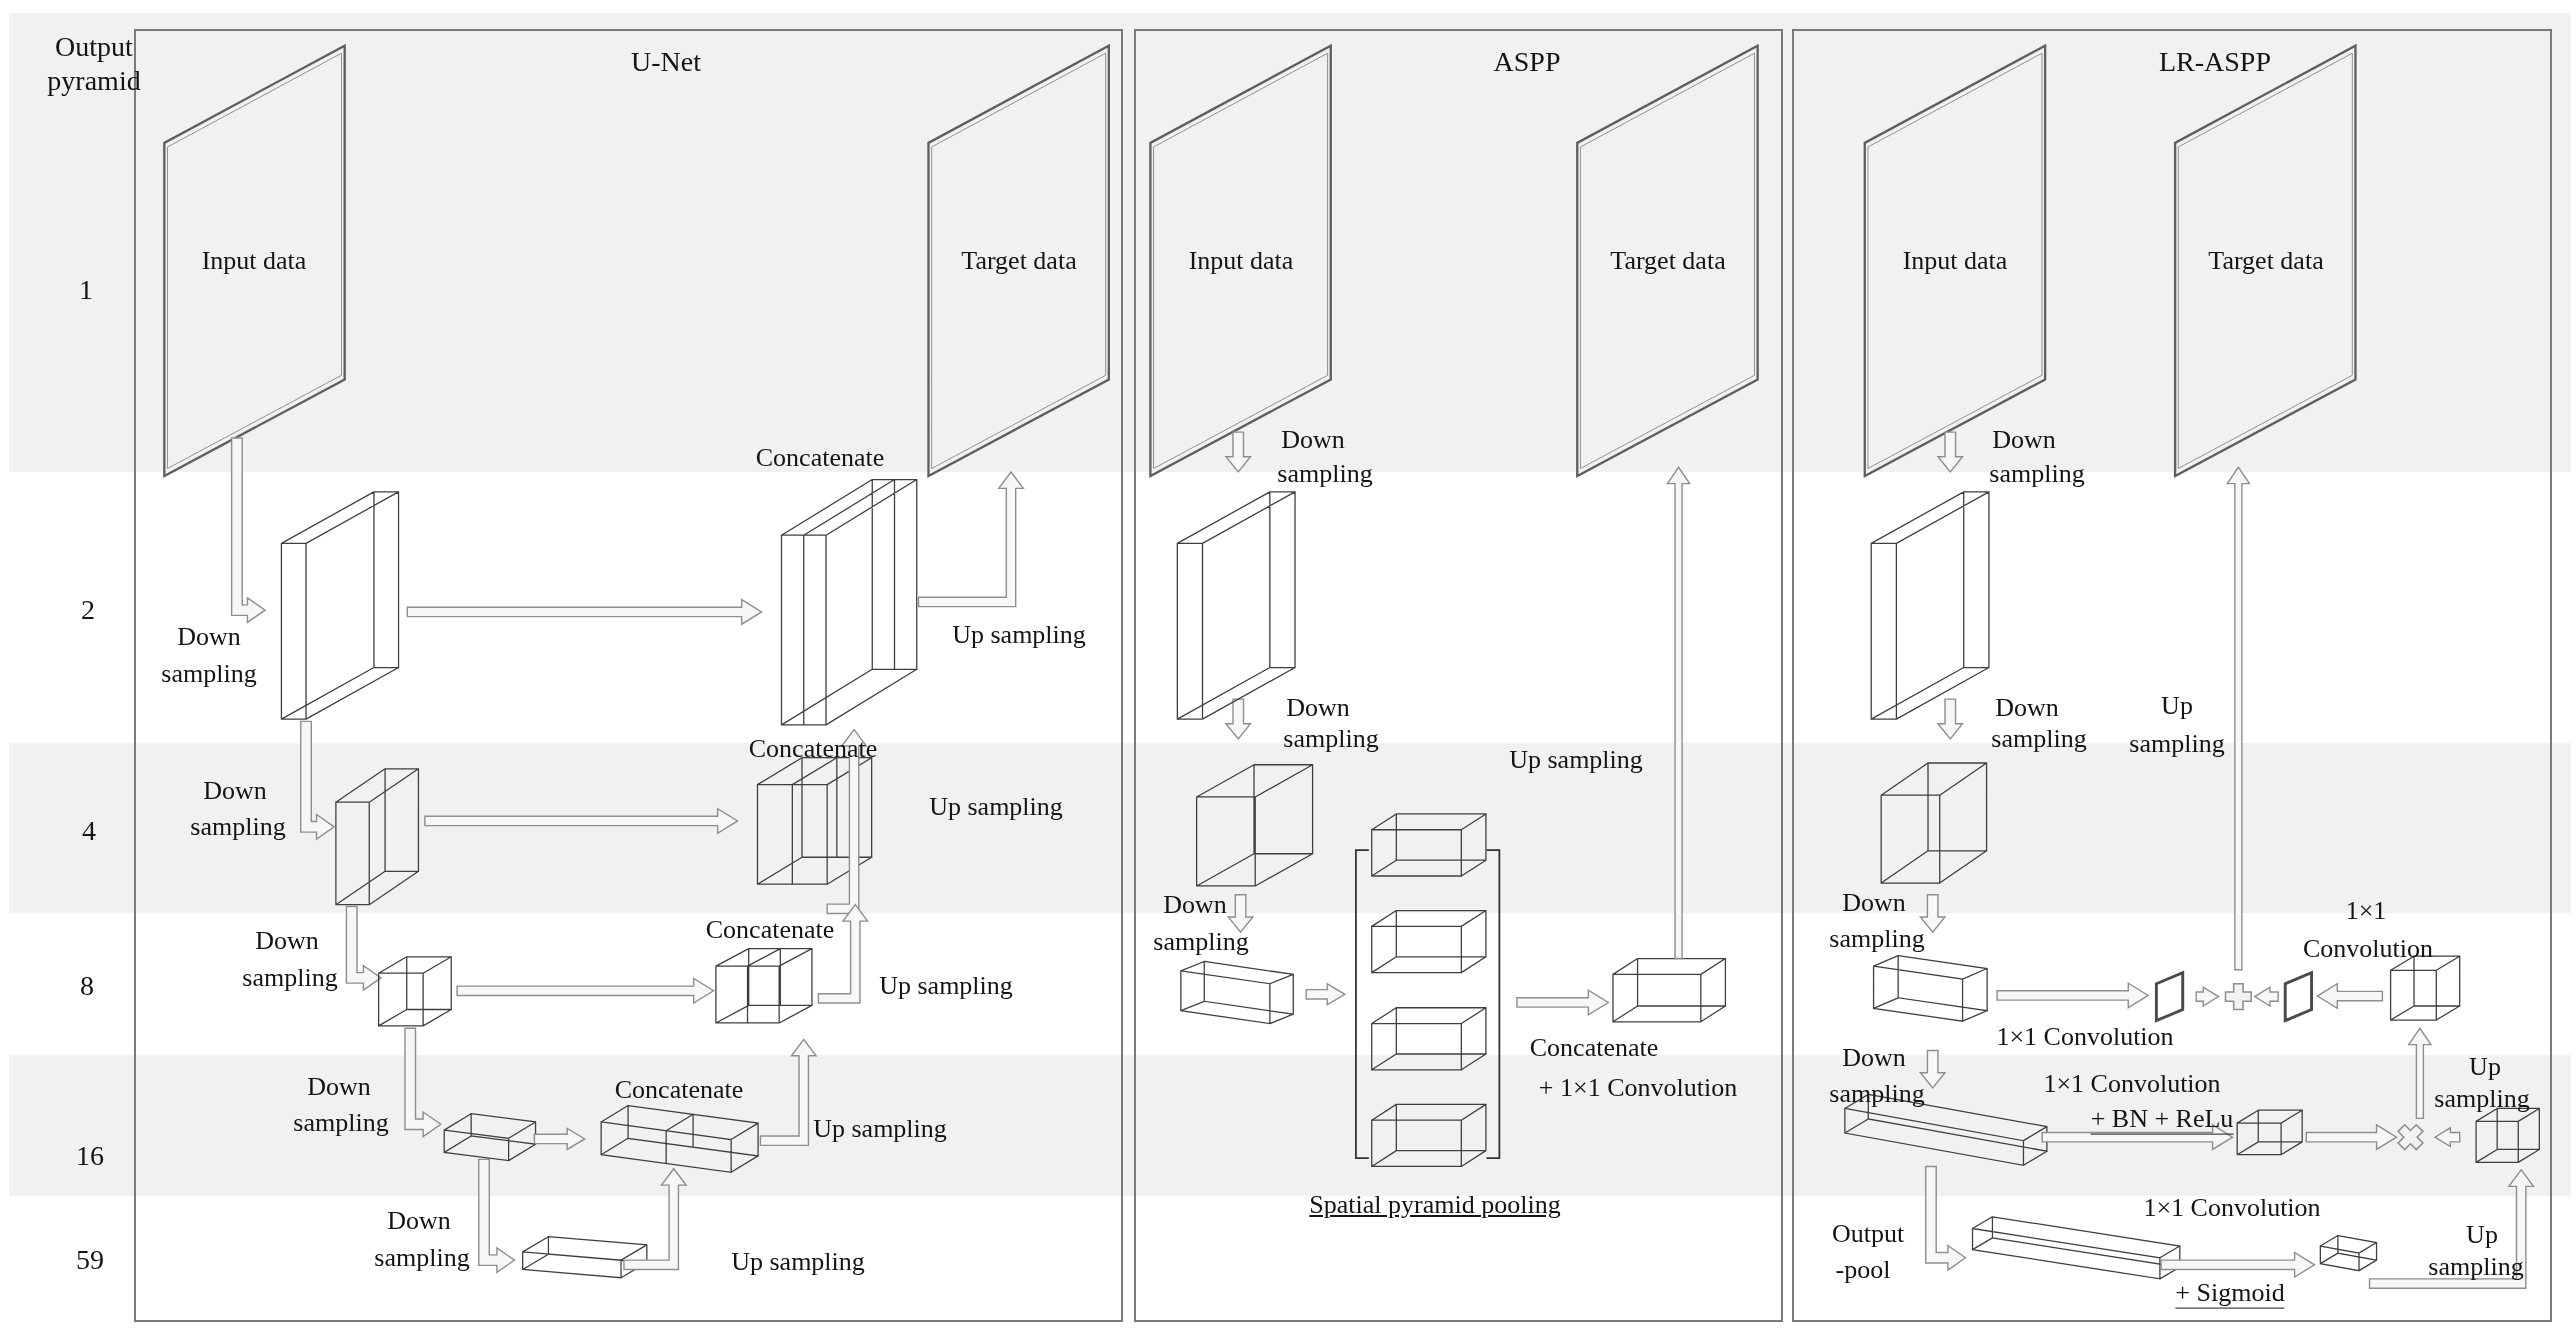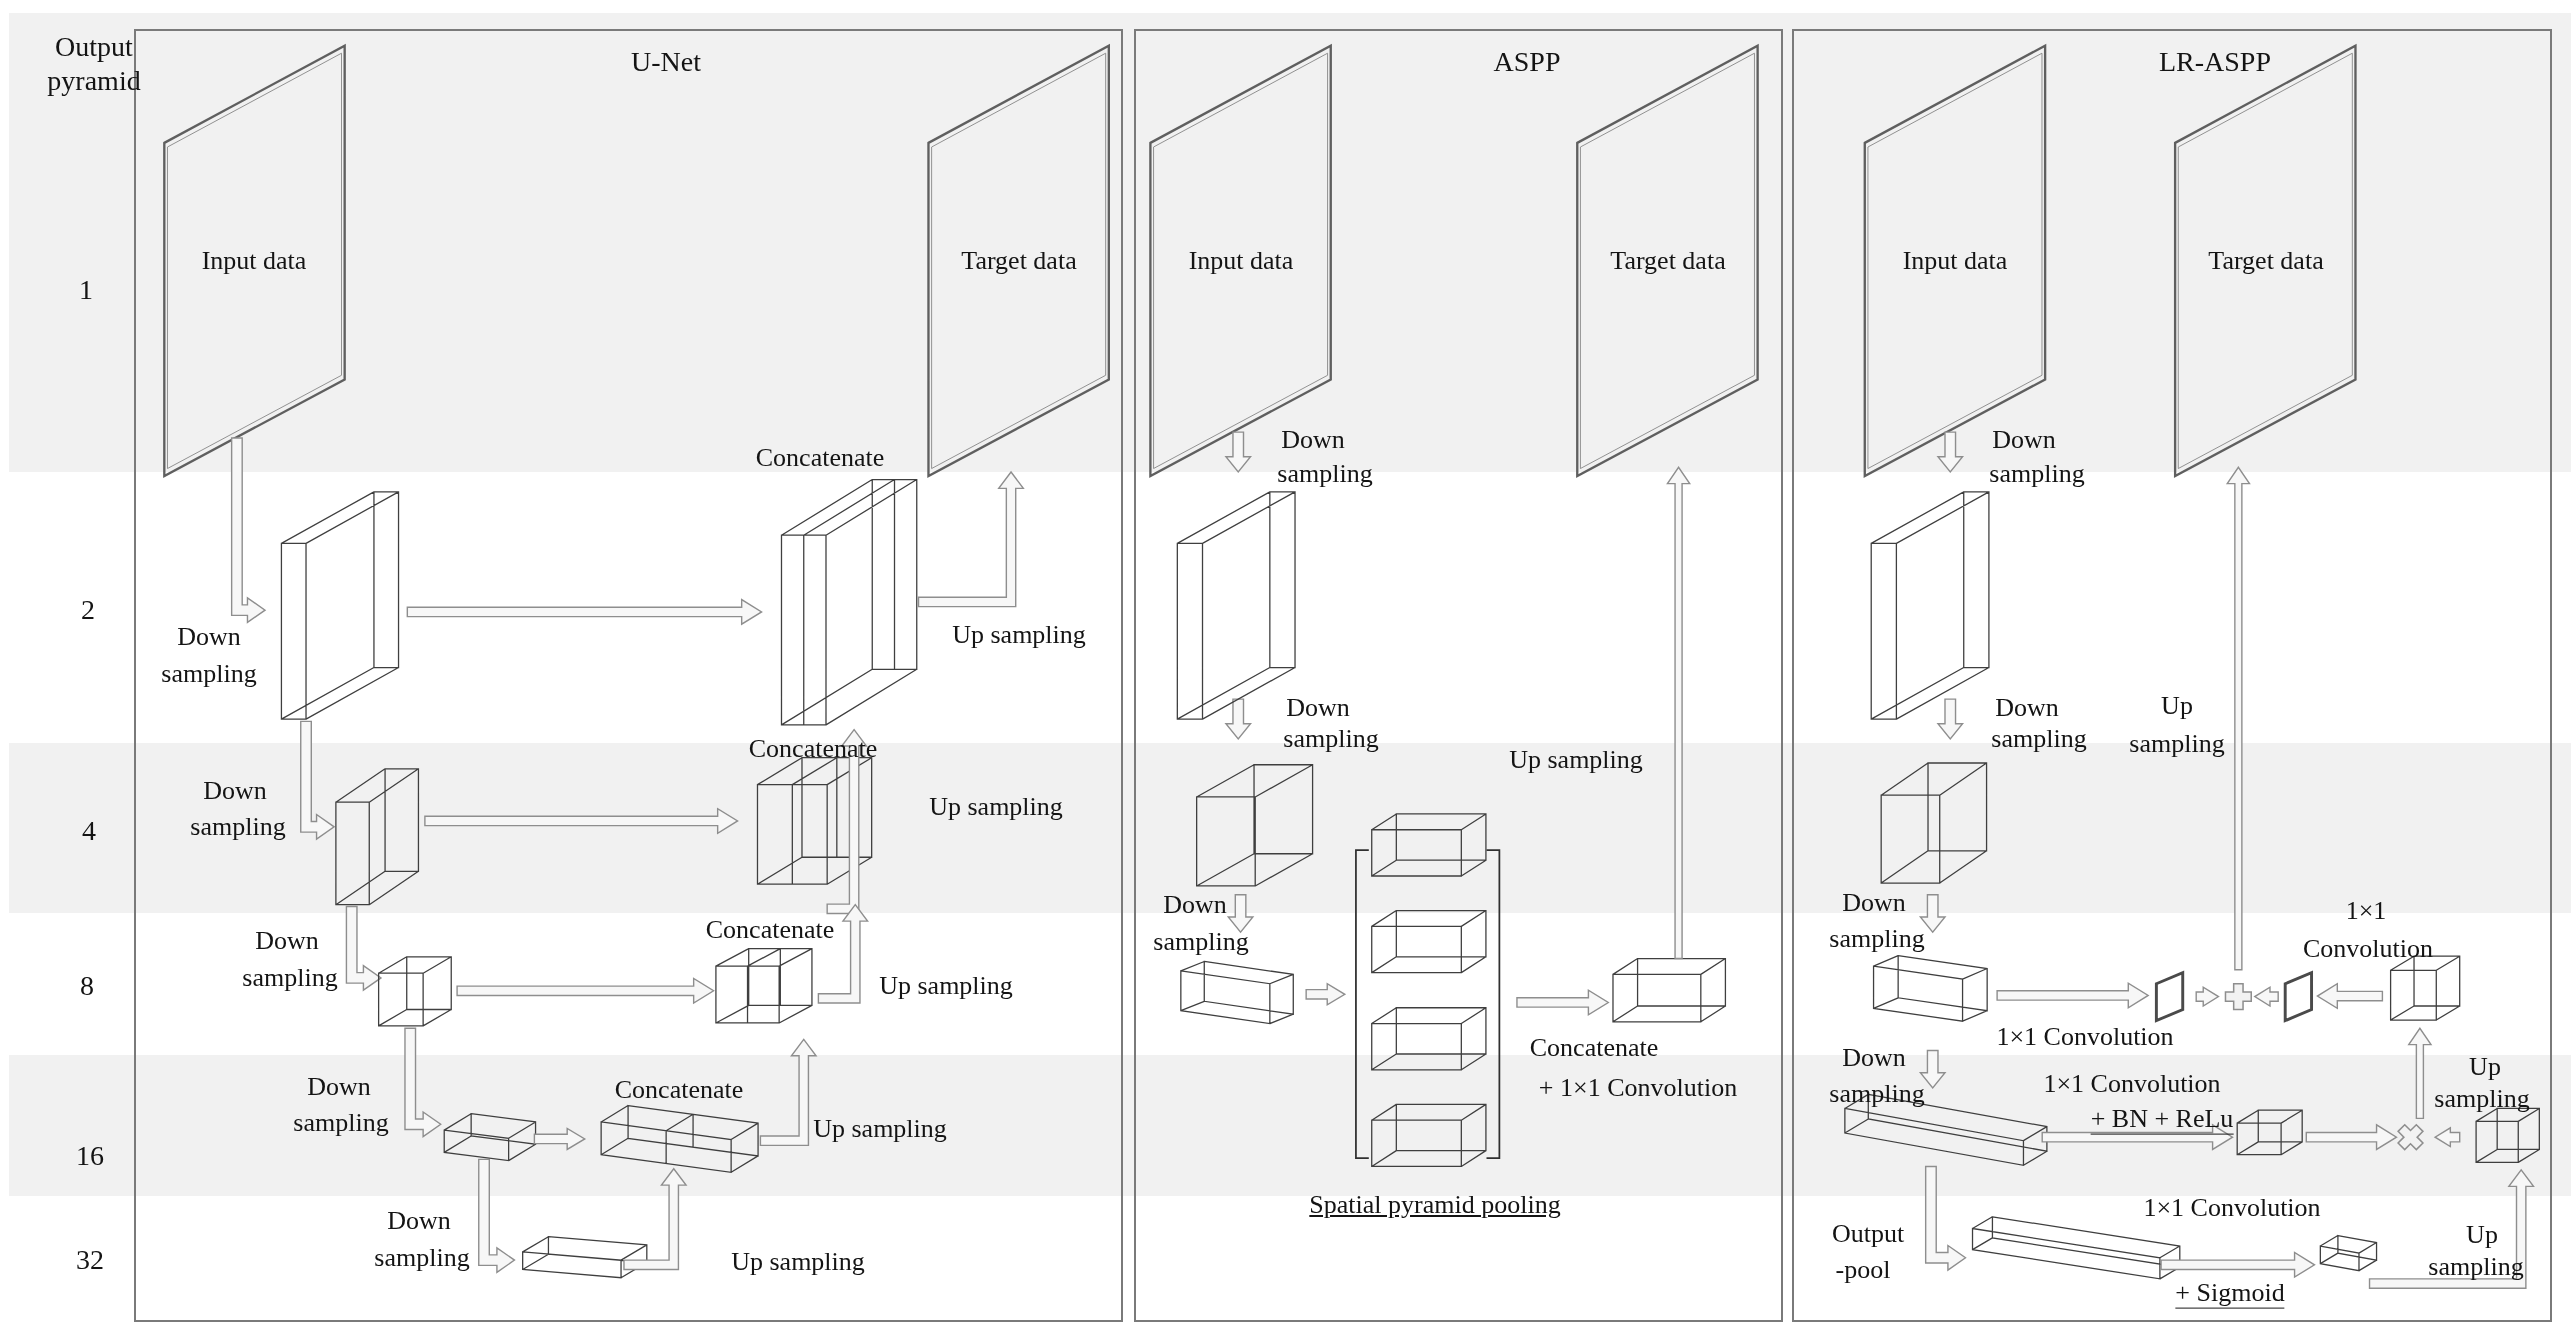--- a/index.html
+++ b/index.html
@@ -109,21 +109,21 @@
     </svg>
 
   <div id="labels">
       <div class="lbl t" style="left: 78px; top: 47px;">Output</div>
       <div class="lbl t" style="left: 78px; top: 81px;">pyramid</div>
       <div class="lbl t" style="left: 70px; top: 290px;">1</div>
       <div class="lbl t" style="left: 72px; top: 610px;">2</div>
       <div class="lbl t" style="left: 73px; top: 831px;">4</div>
       <div class="lbl t" style="left: 71px; top: 986px;">8</div>
       <div class="lbl t" style="left: 74px; top: 1156px;">16</div>
-      <div class="lbl t" style="left: 74px; top: 1260px;">32</div>
+      <div class="lbl t" style="left: 74px; top: 1260px;">59</div>
       <div class="lbl t" style="left: 650px; top: 62px;">U-Net</div>
       <div class="lbl t" style="left: 1511px; top: 62px; text-align: right;">ASPP</div>
       <div class="lbl t" style="left: 2199px; top: 62px;">LR-ASPP</div>
       <div class="lbl" style="left: 254px; top: 261px;">Input data</div>
       <div class="lbl" style="left: 1019px; top: 261px;">Target data</div>
       <div class="lbl" style="left: 209px; top: 637px;">Down</div>
       <div class="lbl" style="left: 209px; top: 674px;">sampling</div>
       <div class="lbl" style="left: 235px; top: 791px;">Down</div>
       <div class="lbl" style="left: 238px; top: 827px;">sampling</div>
       <div class="lbl" style="left: 287px; top: 941px;">Down</div>

